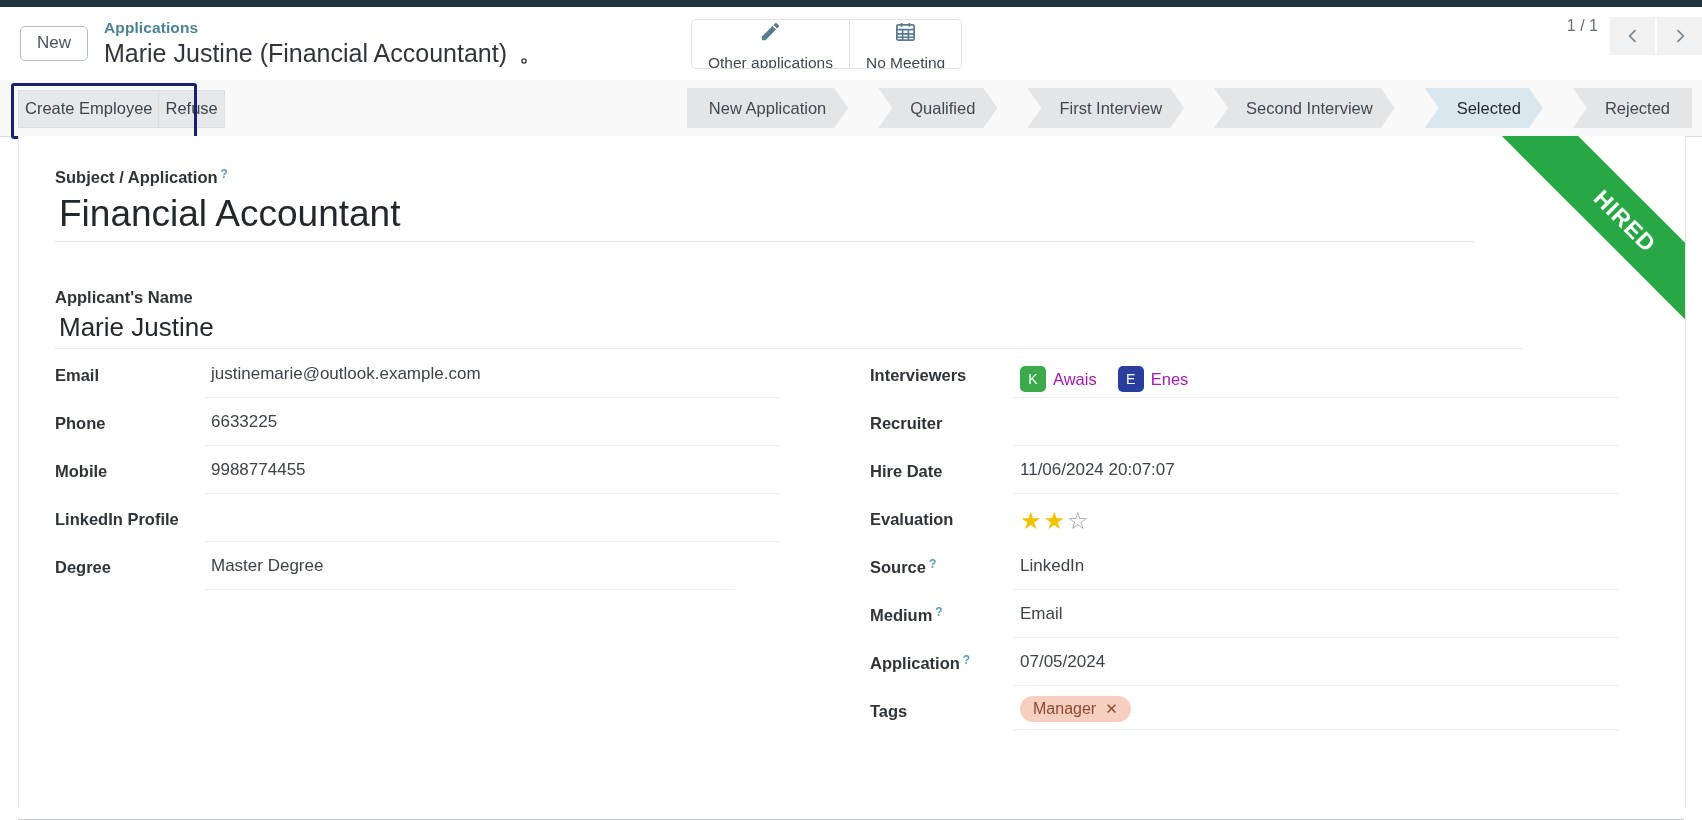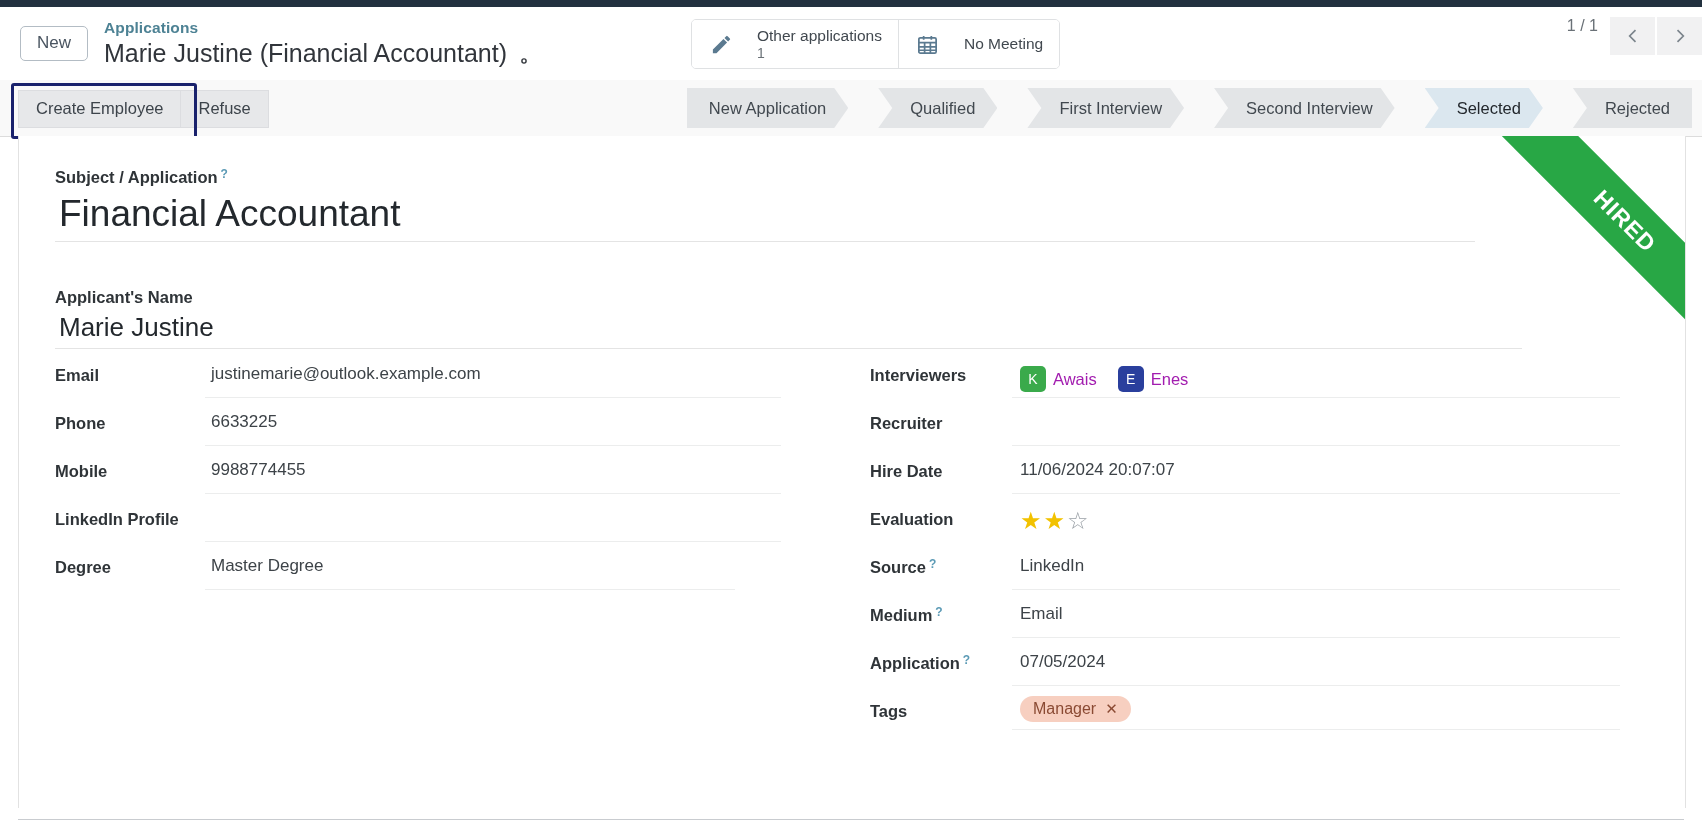--- a/index.html
+++ b/index.html
@@ -42,23 +42,24 @@
   }
   .gear-ico { display:inline-block; width:16px; height:16px; cursor:pointer; }
 
   
   .statbar {
     position:absolute; top:19px; left:691px;
     display:flex; border:1px solid #dfe1e3; border-radius:5px; overflow:hidden;
     background:#fff; height:48px;
   }
   .statbtn {
-    display:flex; align-items:center; gap:23px;
+    display:flex; align-items:center; gap:11px;
     padding:0 16px; cursor:pointer; background:#fff;
     border-right:1px solid #dfe1e3;
+    flex-direction:column;
   }
   .statbtn:last-child { border-right:none; }
   .statico { width:26px; height:26px; display:flex; align-items:center; justify-content:center; color:#5b7a90; }
   .stattxt { display:flex; flex-direction:column; justify-content:center; line-height:1.18; }
   .stat-label { font-size:15.5px; color:#41484f; }
   .stat-value { font-size:14px; color:#6a7177; }
   .stat-single { font-size:15.5px; color:#41484f; }
 
   
   .pager { position:absolute; top:17px; right:0; display:flex; align-items:flex-start; gap:12px; }
@@ -71,21 +72,21 @@
   .pgbtn + .pgbtn { margin-left:2px; }
 
   
   .actionrow {
     position:absolute; top:80px; left:0; width:1702px; height:56px;
     background:#f9f9f9; border-bottom:1px solid #dcdcdc;
   }
   .btngroup { position:absolute; top:10px; left:18px; display:flex; }
   .abtn {
     background:#e7e8ea; border:1px solid #dcdde0;
-    font-size:16.5px; color:#3d444b; padding:8px 17px; cursor:pointer;
+    font-size:16.5px; color:#3d444b; padding:8px 6px; cursor:pointer;
     line-height:1.2;
   }
   .abtn.first { border-right:none; }
   .focusring {
     position:absolute; top:3px; left:11px;
     width:180px; height:50px;
     border:3px solid #19216c; border-radius:3px; pointer-events:none;
   }
 
   

